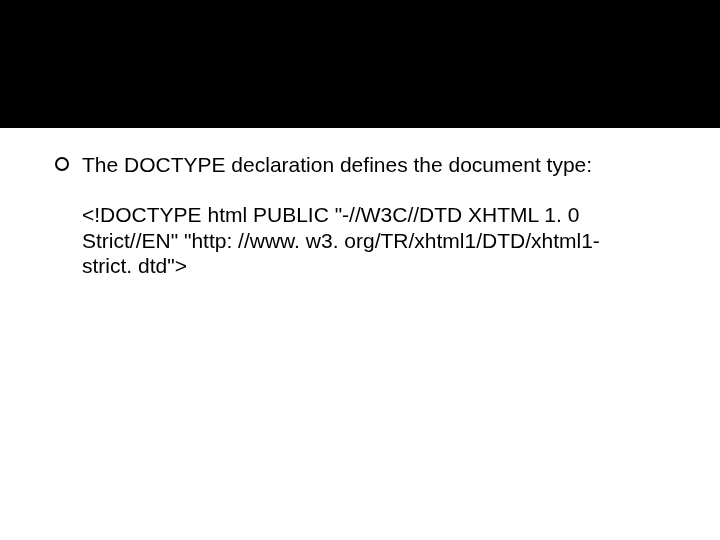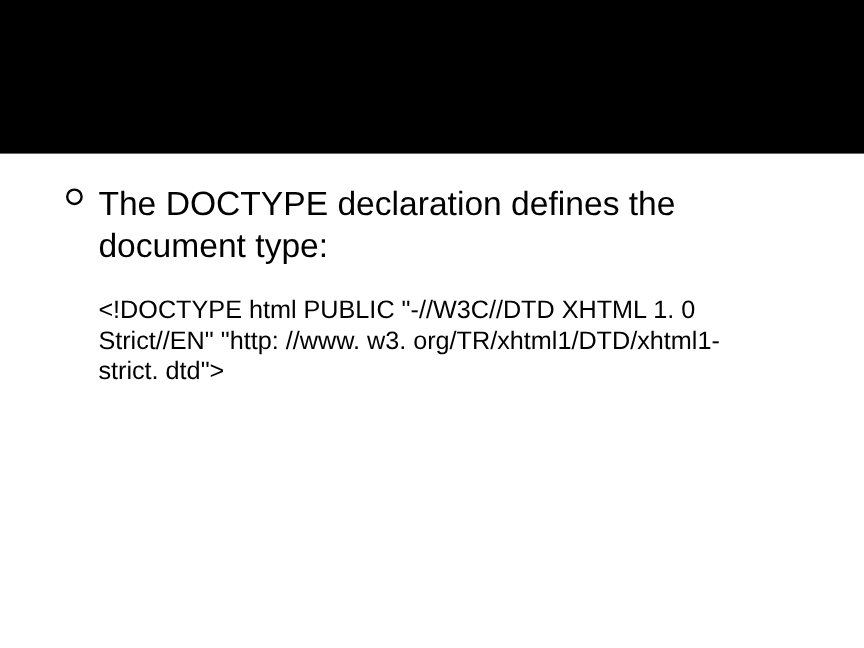--- a/index.html
+++ b/index.html
@@ -39,21 +39,21 @@
     flex: 0 0 auto;
     width: 14px;
     height: 14px;
     border: 2px solid #000000;
     border-radius: 50%;
     box-sizing: border-box;
     margin-top: 5px;
     margin-right: 13px;
   }
   .bullet-text {
-    font-size: 28px;
+    font-size: 21px;
     color: #000000;
     line-height: 1.25;
   }
   .code-block {
     margin-top: 24px;
     margin-left: 27px;
     font-size: 21px;
     color: #000000;
     line-height: 1.22;
     max-width: 560px;

